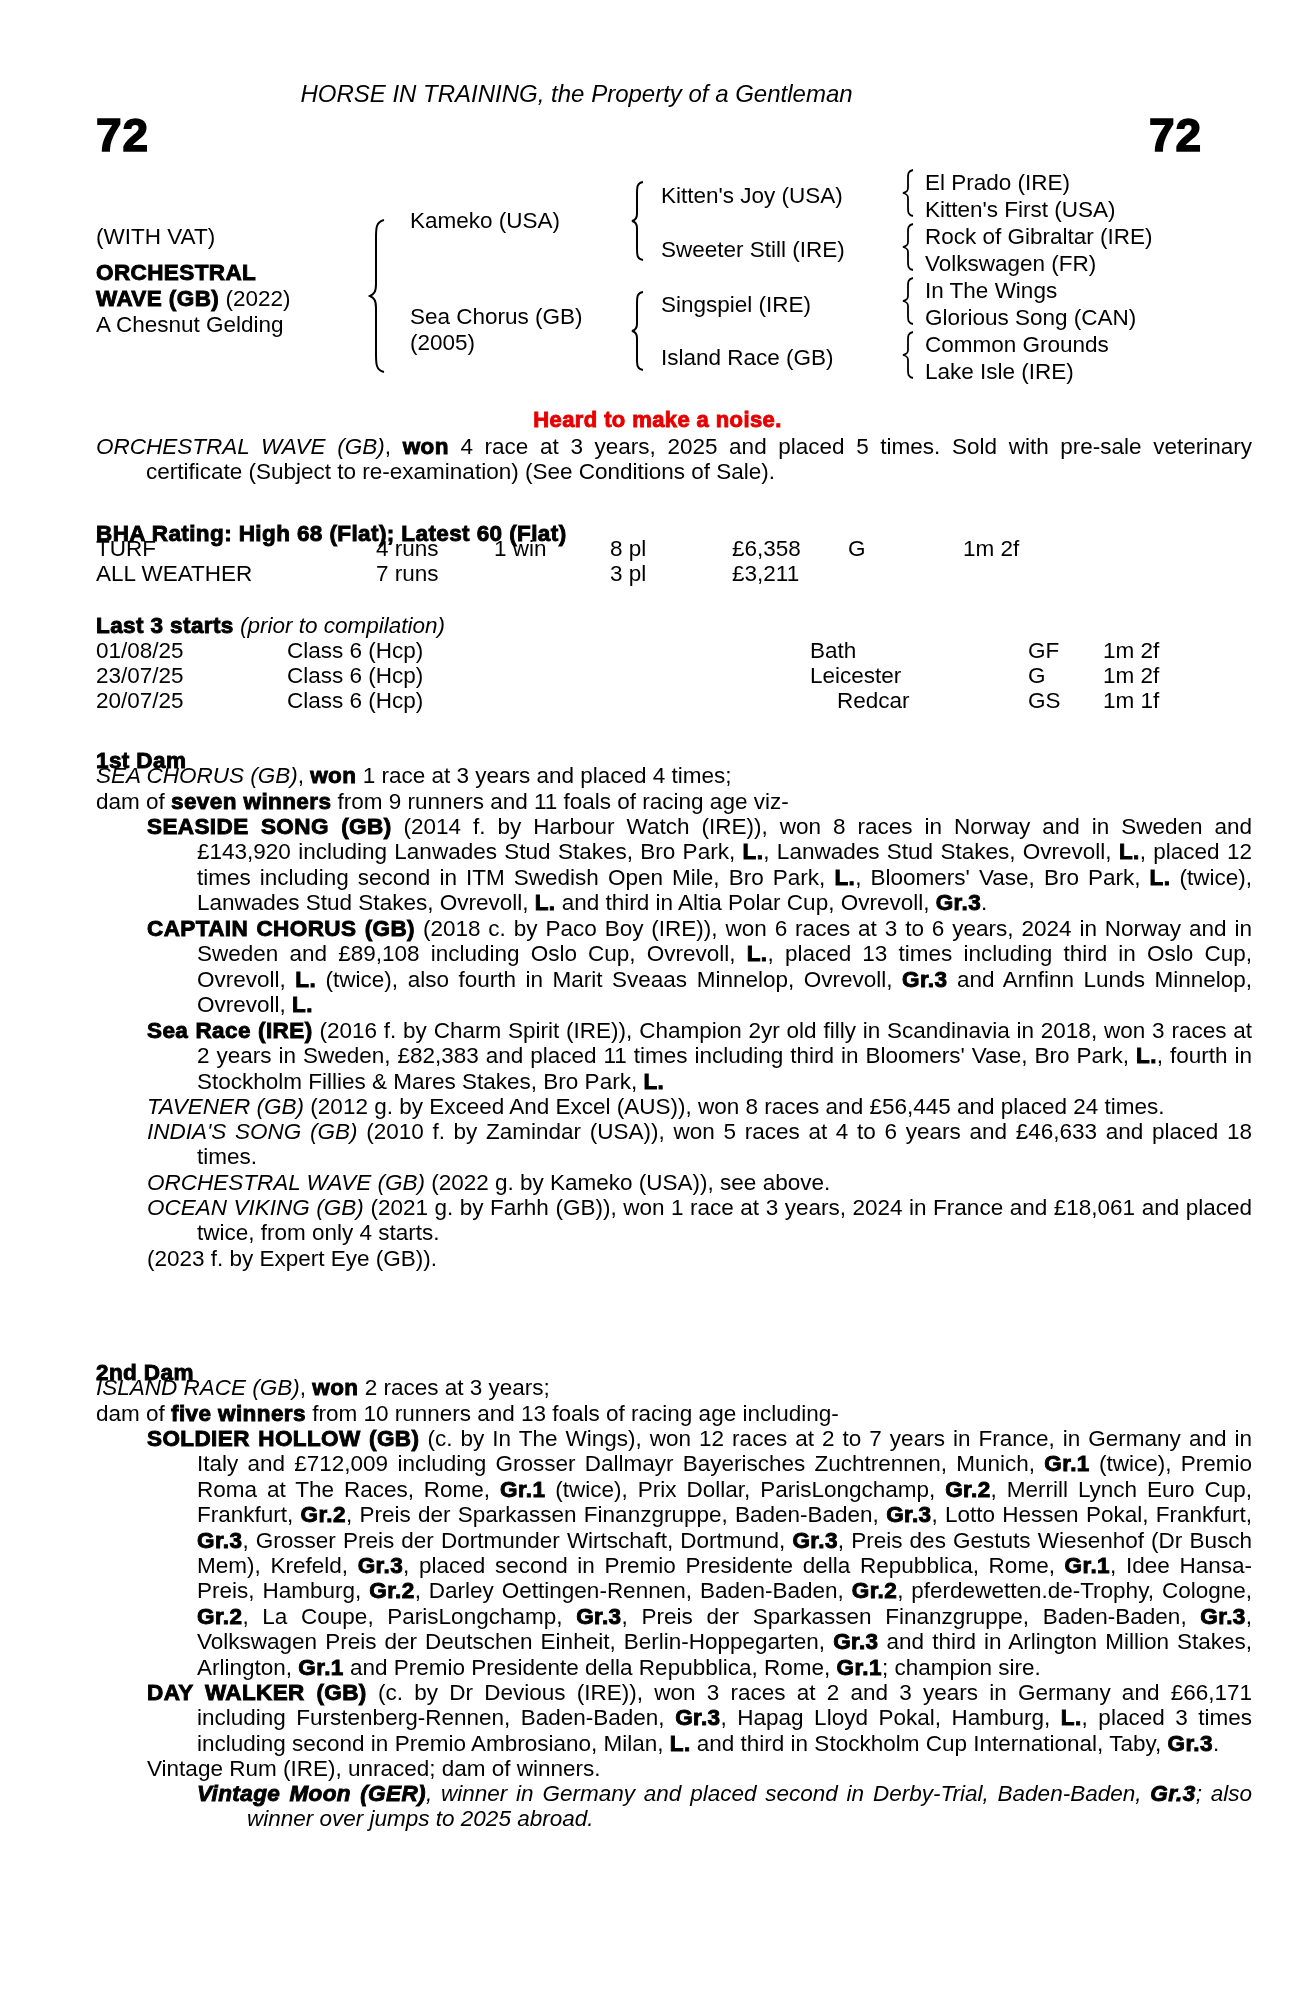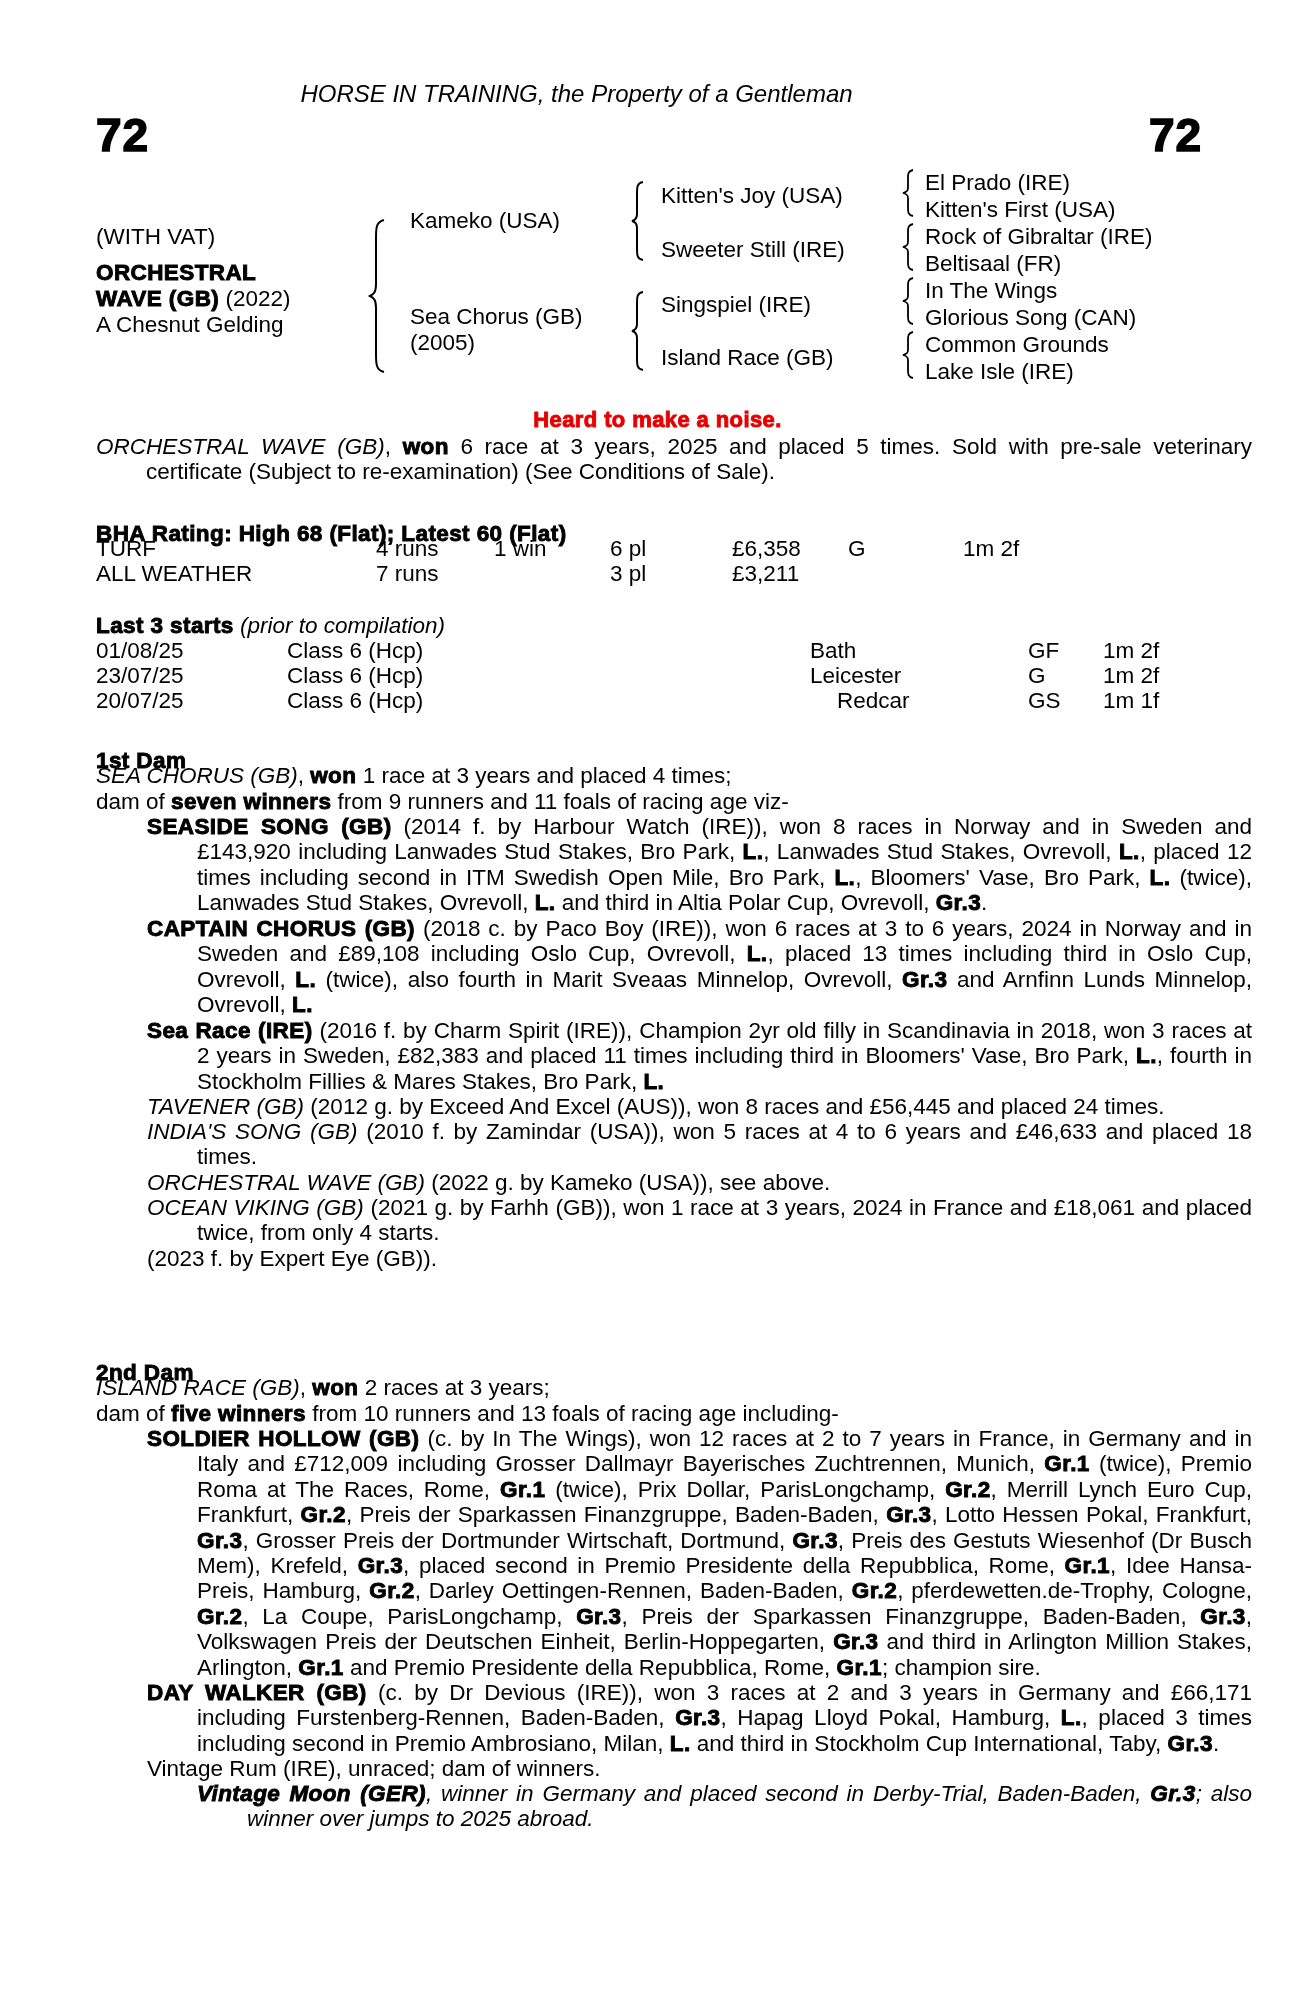--- a/index.html
+++ b/index.html
@@ -60,39 +60,39 @@
 </svg>
 <svg class="br" style="left:901px; top:276px;" width="14" height="50">
   <path d="M12 2 C7 3 7 6 7 10 L7 20 C7 23 6 24 2 25 C6 26 7 27 7 30 L7 40 C7 44 7 47 12 48" fill="none" stroke="#000" stroke-width="1.8"></path>
 </svg>
 <svg class="br" style="left:901px; top:330px;" width="14" height="50">
   <path d="M12 2 C7 3 7 6 7 10 L7 20 C7 23 6 24 2 25 C6 26 7 27 7 30 L7 40 C7 44 7 47 12 48" fill="none" stroke="#000" stroke-width="1.8"></path>
 </svg>
 <div class="abs ped" style="left:925px; top:170px;">El Prado (IRE)</div>
 <div class="abs ped" style="left:925px; top:197px;">Kitten's First (USA)</div>
 <div class="abs ped" style="left:925px; top:224px;">Rock of Gibraltar (IRE)</div>
-<div class="abs ped" style="left:925px; top:251px;">Beltisaal (FR)</div>
+<div class="abs ped" style="left:925px; top:251px;">Volkswagen (FR)</div>
 <div class="abs ped" style="left:925px; top:278px;">In The Wings</div>
 <div class="abs ped" style="left:925px; top:305px;">Glorious Song (CAN)</div>
 <div class="abs ped" style="left:925px; top:332px;">Common Grounds</div>
 <div class="abs ped" style="left:925px; top:359px;">Lake Isle (IRE)</div>
 
 <div class="abs red" style="left:0; width:1315px; text-align:center; top:407px;">Heard to make a noise.</div>
 
 <div class="para hang" style="top:434px;">
-  <span class="it">ORCHESTRAL WAVE (GB)</span><span>, </span><span class="blk">won</span><span> 6 race at 3 years, 2025 and placed 5 times. Sold with pre-sale veterinary certificate (Subject to re-examination) (See Conditions of Sale).</span>
+  <span class="it">ORCHESTRAL WAVE (GB)</span><span>, </span><span class="blk">won</span><span> 4 race at 3 years, 2025 and placed 5 times. Sold with pre-sale veterinary certificate (Subject to re-examination) (See Conditions of Sale).</span>
 </div>
 
 <div class="abs blk" style="left:96px; top:511px; font-size:22.5px;">BHA Rating: High 68 (Flat); Latest 60 (Flat)</div>
 <div id="rating-rows">
     <div class="row" style="top: 536px; left: 0px;">
       <span style="left: 96px;">TURF</span>
       <span style="left: 376px;">4 runs</span>
       <span style="left: 494px;">1 win</span>
-      <span style="left: 610px;">6 pl</span>
+      <span style="left: 610px;">8 pl</span>
       <span style="left: 732px;">£6,358</span>
       <span style="left: 848px;">G</span>
       <span style="left: 963px;">1m 2f</span>
     </div>
     <div class="row" style="top: 561px; left: 0px;">
       <span style="left: 96px;">ALL WEATHER</span>
       <span style="left: 376px;">7 runs</span>
       <span style="left: 494px;"></span>
       <span style="left: 610px;">3 pl</span>
       <span style="left: 732px;">£3,211</span>

